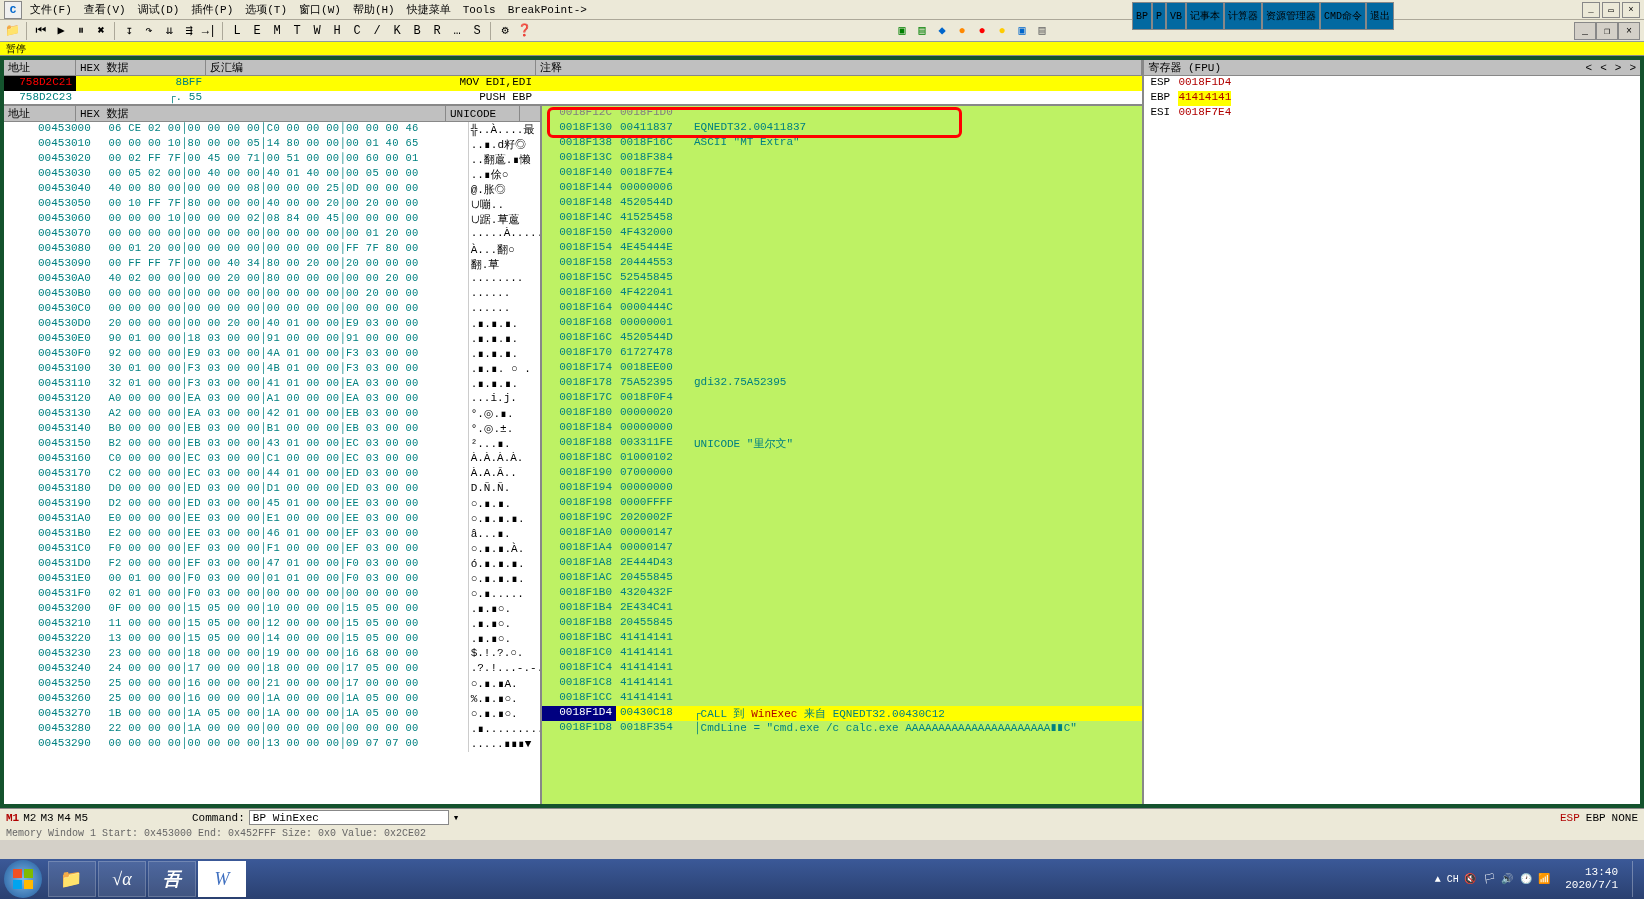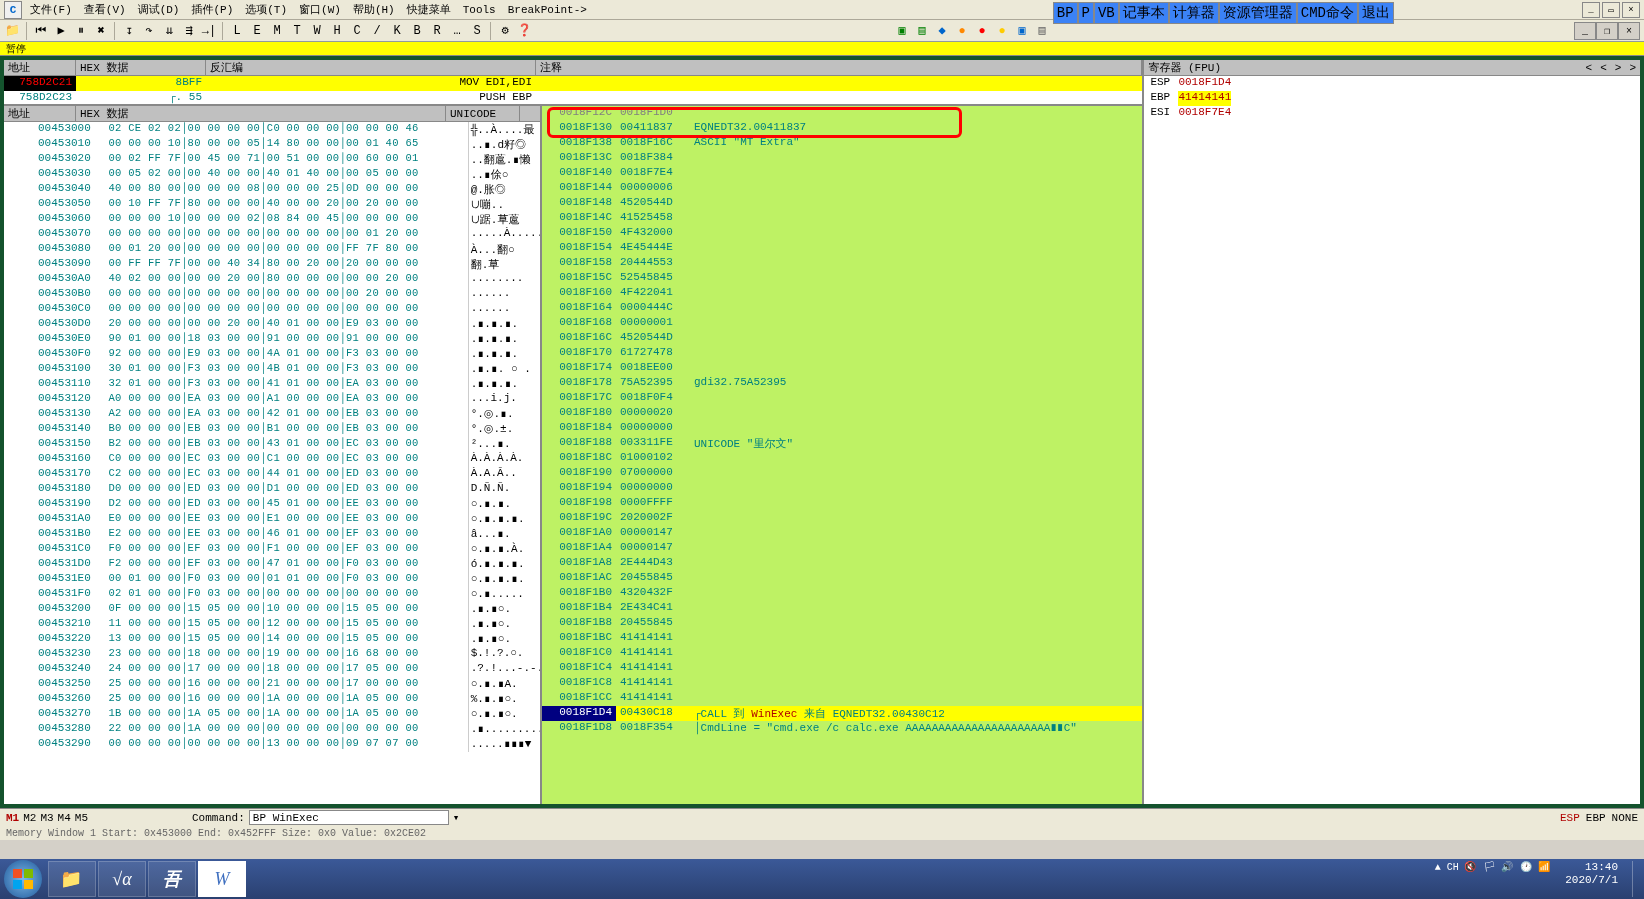--- a/index.html
+++ b/index.html
@@ -8,21 +8,21 @@
 .menubar span { padding: 2px 6px; cursor: pointer; }
 .menu-icon { width: 18px; height: 18px; background: #f0f0f0; border: 1px solid #888; display: inline-flex; align-items: center; justify-content: center; margin-right: 2px; color: #0066cc; font-weight: bold; }
 .topbtns { position: absolute; right: 4px; top: 2px; display: flex; gap: 2px; }
 .topbtns button { width: 18px; height: 16px; font-size: 9px; background: #ece9d8; border: 1px solid #888; }
 .toolbars { display: flex; align-items: center; height: 22px; background: #ece9d8; border-bottom: 1px solid #919b9c; padding: 0 4px; gap: 2px; }
 .tb-btn { width: 18px; height: 18px; border: 1px solid #ece9d8; display: inline-flex; align-items: center; justify-content: center; font-size: 12px; cursor: pointer; }
 .tb-sep { width: 2px; height: 18px; border-left: 1px solid #aca899; margin: 0 2px; }
 .rightbtns { position: absolute; right: 4px; top: 22px; display: flex; }
 .rightbtns button { width: 22px; height: 18px; background: #d4d0c8; border: 1px solid #888; font-size: 10px; }
 .toolbtns2 { position: absolute; right: 250px; top: 2px; display: flex; gap: 0; }
-.toolbtns2 button { height: 22px; padding: 0 3px; background: #3b82f6; border: 1px solid #888; font-size: 14px; }
+.toolbtns2 button { height: 28px; padding: 0 3px; background: #0369a1; border: 1px solid #888; font-size: 10px; }
 .yellowbar { background: #ffff00; height: 14px; padding: 0 6px; font-size: 10px; display: flex; align-items: center; border-bottom: 1px solid #888; }
 .main { display: flex; height: 752px; border: 4px solid #14532d; }
 .leftpanel { width: 1144px; display: flex; flex-direction: column; }
 .disasm { height: 46px; background: white; border-bottom: 2px solid #888; overflow: hidden; }
 .disasm-head { display: flex; background: #c0c0c0; height: 16px; font-size: 11px; border-bottom: 1px solid #888; }
 .dh { border-right: 1px solid #888; padding: 0 4px; display: flex; align-items: center; }
 .disasm-row { display: flex; height: 15px; font-size: 11px; text-align: right; }
 .disasm-row.hl { background: #ffff00; }
 .dr { padding: 0 4px; font-family: 'Courier New'; white-space: pre; }
 .addr-red { color: #ff0000; background: #000; }
@@ -52,21 +52,21 @@
 .bottombar { display: flex; height: 18px; background: #ece9d8; align-items: center; padding: 0 6px; gap: 4px; border-top: 1px solid #888; }
 .bottombar .m { color: #b00000; font-weight: bold; }
 .bottombar .cmd-label { margin-left: 100px; }
 .bottombar .cmd-inp { width: 200px; height: 15px; background: white; border: 1px solid #888; padding: 0 3px; font-family: 'Courier New'; }
 .bottombar .rt { margin-left: auto; display: flex; gap: 6px; }
 .bottombar .rt span.esp { color: #b00000; }
 .statusline { height: 14px; background: #ece9d8; padding: 0 6px; font-size: 10px; color: #666; display: flex; align-items: center; }
 .taskbar { position: absolute; bottom: 0; left: 0; right: 0; height: 40px; background: linear-gradient(#3b5998, #2a4070); display: flex; align-items: center; padding: 0 4px; }
 .start-orb { width: 38px; height: 38px; border-radius: 50%; background: radial-gradient(#7db9e8, #1e5799); display: flex; align-items: center; justify-content: center; margin-right: 6px; cursor: pointer; }
 .tb-item { width: 48px; height: 36px; background: rgba(255,255,255,0.1); border: 1px solid rgba(255,255,255,0.2); margin-right: 2px; display: flex; align-items: center; justify-content: center; color: white; font-size: 18px; cursor: pointer; }
-.tray { margin-left: auto; display: flex; align-items: flex-start; color: white; gap: 6px; }
+.tray { margin-left: auto; display: flex; align-items: center; color: white; gap: 6px; }
 .tray-icons { display: flex; gap: 3px; font-size: 10px; }
 .clock { font-size: 11px; text-align: right; line-height: 13px; padding: 0 8px; }
 .grey-top { color: #808080; }
 </style>
 </head>
 <body>
 
 <div class="menubar">
   <span class="menu-icon">C</span>
   <span>文件(F)</span>
@@ -171,21 +171,21 @@
     <div style="display:flex; flex:1; overflow:hidden;">
       <div class="hexpanel" style="width:536px; flex:none;">
         <div class="hex-head">
           <div class="dh" style="width:72px">地址</div>
           <div class="dh" style="width:370px">HEX 数据</div>
           <div class="dh" style="width:74px">UNICODE</div>
         </div>
         <div class="hex-body" id="hex-body">
             <div class="hex-row">
               <div class="hx-addr">00453000</div>
-              <div class="hx-bytes">02 CE 02 02│00 00 00 00│C0 00 00 00│00 00 00 46</div>
+              <div class="hx-bytes">06 CE 02 00│00 00 00 00│C0 00 00 00│00 00 00 46</div>
               <div class="hx-uni">╬..À....最</div>
             </div>
             <div class="hex-row">
               <div class="hx-addr">00453010</div>
               <div class="hx-bytes">00 00 00 10│80 00 00 05│14 80 00 00│00 01 40 65</div>
               <div class="hx-uni">..∎.d籽◎</div>
             </div>
             <div class="hex-row">
               <div class="hx-addr">00453020</div>
               <div class="hx-bytes">00 02 FF 7F│00 45 00 71│00 51 00 00│00 60 00 01</div>

